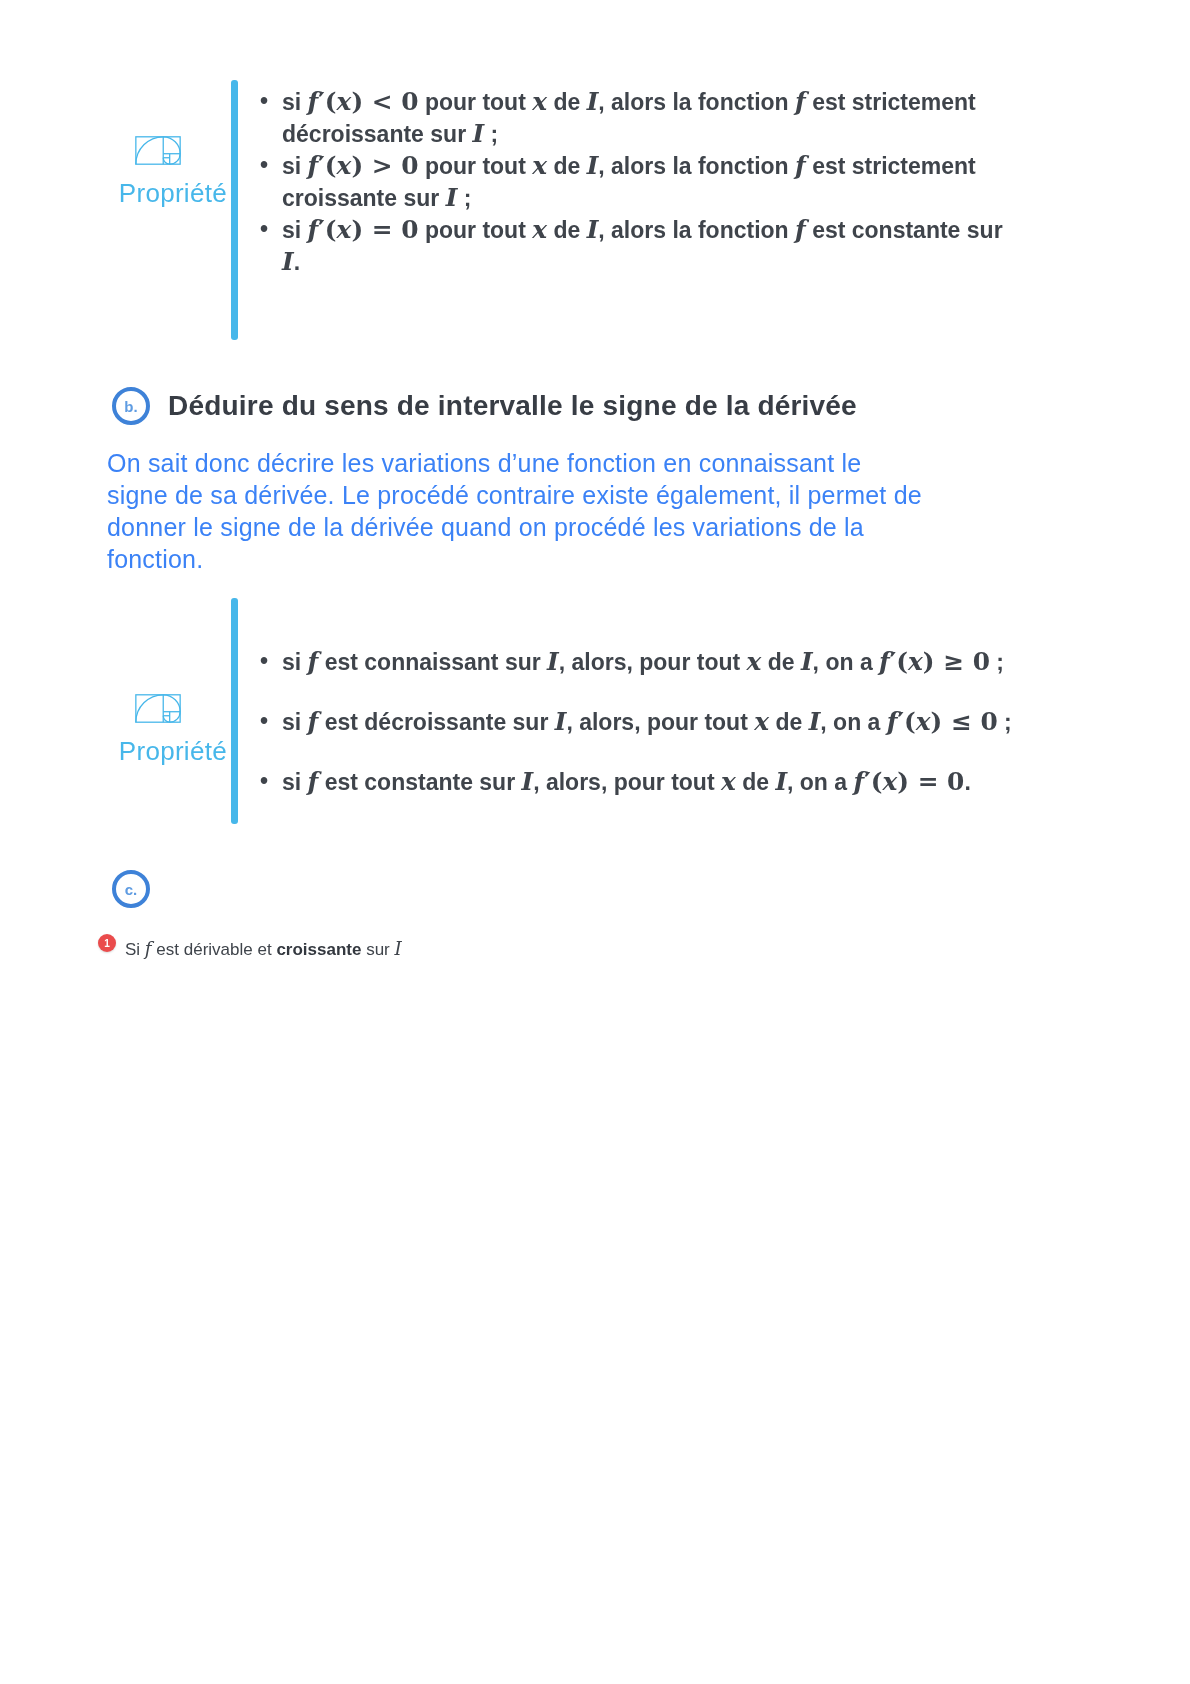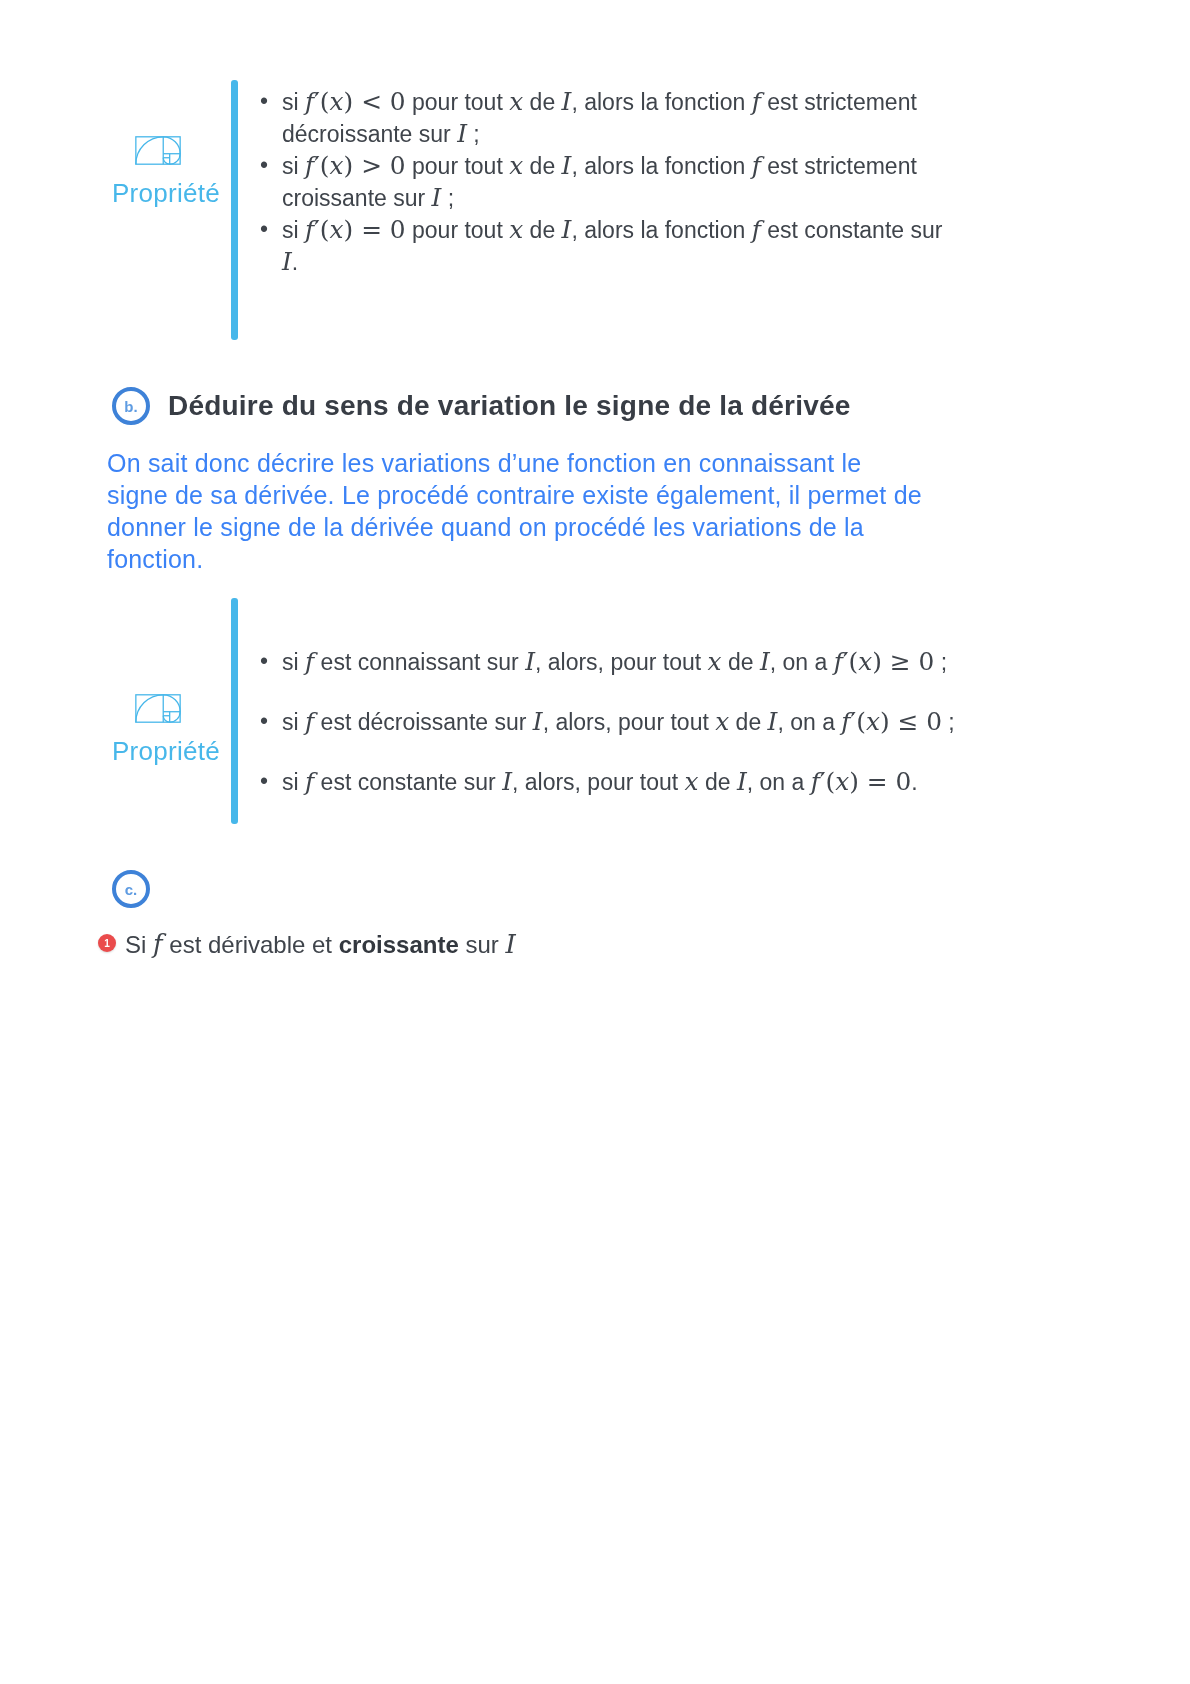--- a/index.html
+++ b/index.html
@@ -19,31 +19,31 @@
     background:#47b7ea; border-radius:3px;
   }
   .prop-block-1 .prop-bar { height:260px; }
   .prop-block-2 .prop-bar { height:226px; }
 
   .prop-side { position:absolute; left:0; top:0; width:122px; }
   .prop-icon { display:block; }
   .prop-block-1 .prop-icon { margin:56px 0 0 30px; }
   .prop-block-2 .prop-icon { margin:96px 0 0 30px; }
   .prop-label {
-    margin-top:13px; width:122px; text-align:center;
+    margin-top:13px; width:122px; text-align:right;
     color:#47b7ea; font-size:26px; letter-spacing:0.3px; white-space:nowrap;
   }
 
   .prop-content { position:absolute; }
   .prop-block-1 .prop-content { left:154px; top:6px; width:846px; }
   .prop-block-2 .prop-content { left:154px; top:21px; width:856px; }
 
   .prop-intro { font-size:23px; line-height:31px; color:#3f444b; }
 
-  ul.prop-bullets { list-style:none; }
+  ul.prop-bullets { list-style:none;font-weight:bold; }
   .prop-block-2 ul.prop-bullets { margin-top:27px; }
   ul.prop-bullets li {
     position:relative; padding-left:23px;
     font-size:23px; line-height:31px; color:#3f444b;
   }
   .prop-block-1 ul.prop-bullets li + li { }
   .prop-block-2 ul.prop-bullets li + li { margin-top:28px; }
   ul.prop-bullets li::before {
     content:"•"; position:absolute; left:1px; top:0;
     font-size:23px; color:#3f444b;
@@ -77,21 +77,21 @@
   .numbered-item {
     position:absolute; left:98px; top:929px;
     display:flex; align-items:flex-start; gap:9px;
   }
   .num-badge {
     margin-top:5px; width:18px; height:18px; border-radius:50%;
     background:#ea4b4c; color:#ffffff; font-size:10px; font-weight:bold;
     display:flex; align-items:center; justify-content:center; flex:0 0 auto;
     box-shadow:0 1px 2px rgba(0,0,0,0.15);
   }
-  .numbered-text { font-size:24px; line-height:31px; color:#3f444b; }
+  .numbered-text { font-size:17px; line-height:40px; color:#3f444b; }
 </style>
 </head>
 <body>
 
 <div class="page">
 
   <section class="prop-block prop-block-1">
     <div class="prop-side">
       <svg class="prop-icon" width="46" height="29" viewBox="-1 -1 57 36" fill="none" stroke="#47b7ea" stroke-width="1.6">
         <rect x="0" y="0" width="55" height="34"></rect>
@@ -108,21 +108,21 @@
       <ul class="prop-bullets">
         <li><span>si </span><span class="math-it">f</span><span class="math-up">′(</span><span class="math-it">x</span><span class="math-up">) &lt; 0</span><span> pour tout </span><span class="math-it">x</span><span> de </span><span class="math-it">I</span><span>, alors la fonction </span><span class="math-it">f</span><span> est strictement</span><br><span>décroissante sur </span><span class="math-it">I</span><span> ;</span></li>
         <li><span>si </span><span class="math-it">f</span><span class="math-up">′(</span><span class="math-it">x</span><span class="math-up">) &gt; 0</span><span> pour tout </span><span class="math-it">x</span><span> de </span><span class="math-it">I</span><span>, alors la fonction </span><span class="math-it">f</span><span> est strictement</span><br><span>croissante sur </span><span class="math-it">I</span><span> ;</span></li>
         <li><span>si </span><span class="math-it">f</span><span class="math-up">′(</span><span class="math-it">x</span><span class="math-up">) = 0</span><span> pour tout </span><span class="math-it">x</span><span> de </span><span class="math-it">I</span><span>, alors la fonction </span><span class="math-it">f</span><span> est constante sur</span><br><span class="math-it">I</span><span>.</span></li>
       </ul>
     </div>
   </section>
 
   <h2 class="subheading subheading-b">
     <span class="circle-badge">b.</span>
-    <span class="subheading-title">Déduire du sens de variation le signe de la dérivée</span>
+    <span class="subheading-title">Déduire du sens de intervalle le signe de la dérivée</span>
   </h2>
 
   <p class="paragraph"><span>On sait donc décrire les variations d’une fonction en connaissant le</span><br><span>signe de sa dérivée. Le procédé contraire existe également, il permet de</span><br><span>donner le signe de la dérivée quand on procédé les variations de la</span><br><span>fonction.</span></p>
 
   <section class="prop-block prop-block-2">
     <div class="prop-side">
       <svg class="prop-icon" width="46" height="29" viewBox="-1 -1 57 36" fill="none" stroke="#47b7ea" stroke-width="1.6">
         <rect x="0" y="0" width="55" height="34"></rect>
         <line x1="34" y1="0" x2="34" y2="34"></line>
         <line x1="34" y1="21" x2="55" y2="21"></line>

